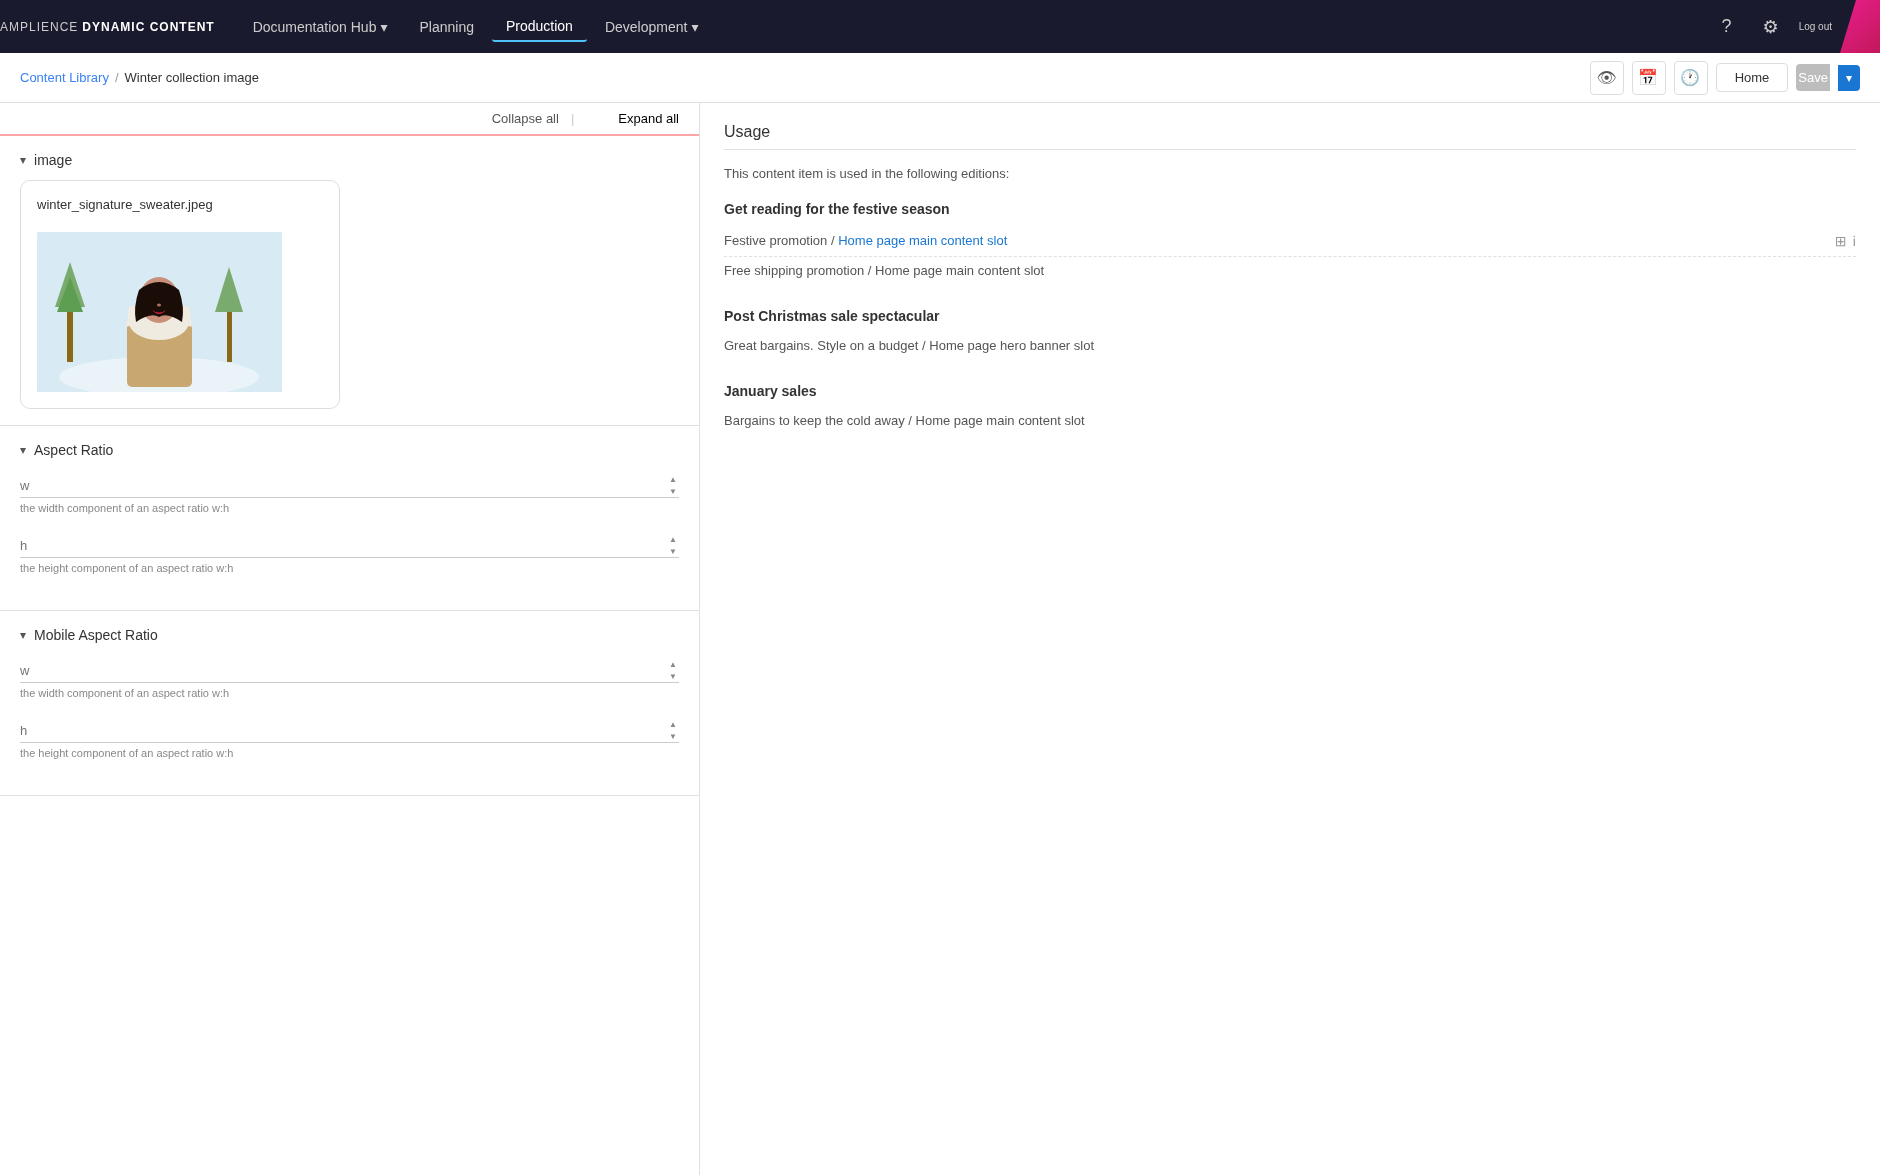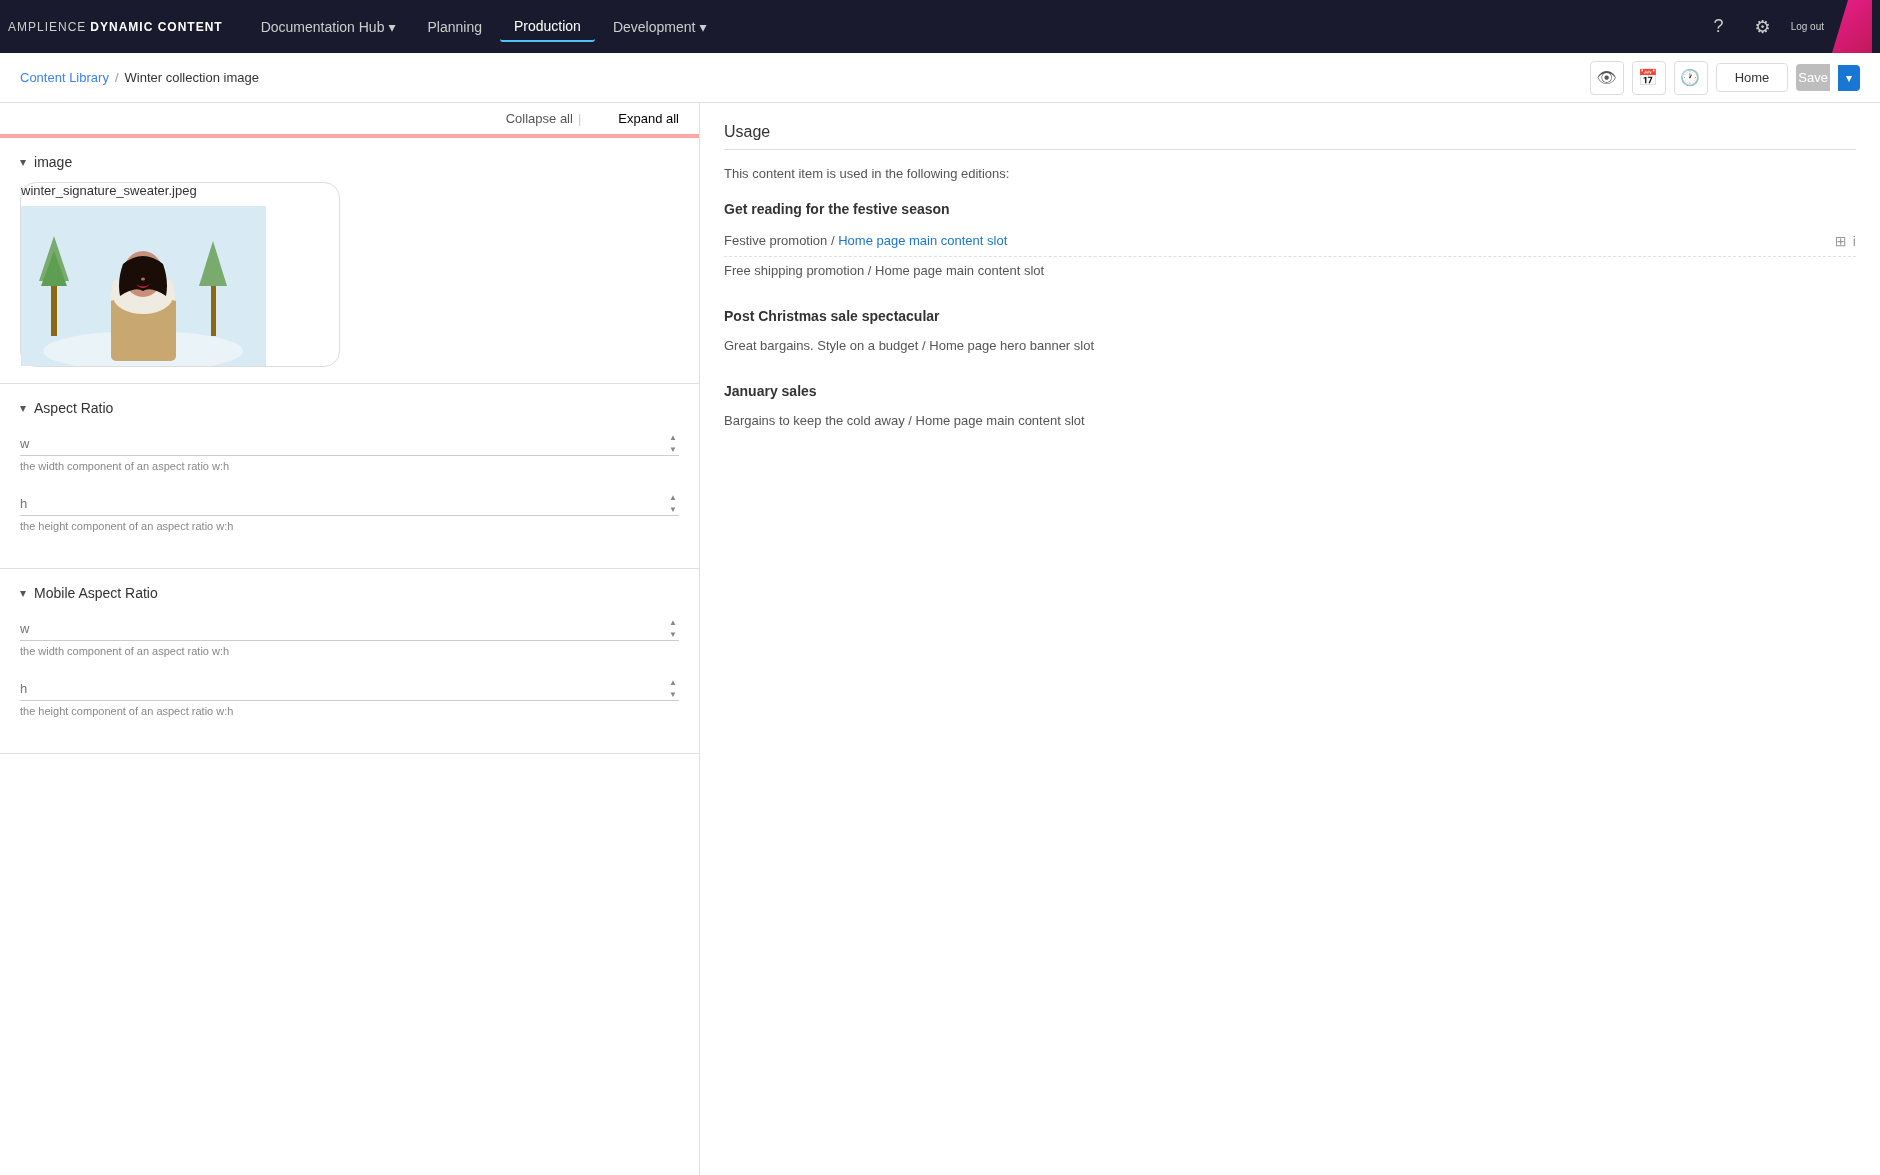--- a/index.html
+++ b/index.html
@@ -4,21 +4,21 @@
   <style>
     * { box-sizing: border-box; margin: 0; padding: 0; }
     body { font-family: 'Segoe UI', Arial, sans-serif; font-size: 13px; color: #333; background: #fff; }
 
     
     .top-nav {
       display: flex;
       align-items: center;
       background: #1a1a2e;
       height: 53px;
-      padding: 0 8px;
+      padding: 0 0;
       color: #fff;
     }
     .top-nav .brand {
       display: flex;
       align-items: center;
       margin-right: 24px;
     }
     .top-nav .brand-amplience {
       font-size: 12px;
       font-weight: 400;
@@ -169,22 +169,22 @@
       padding: 20px 24px;
       overflow-y: auto;
     }
 
     
     .collapse-all-bar {
       display: flex;
       align-items: center;
       justify-content: flex-end;
       padding: 8px 20px;
-      border-bottom: 4px solid #fca5a5;
-      gap: 5px;
+      border-bottom: 2px solid #fca5a5;
+      gap: 12px;
       font-size: 13px;
     }
     .collapse-link {
       color: #555;
       cursor: pointer;
     }
     .expand-link {
       color: #000000;
       cursor: pointer;
       margin-left: 32px;
@@ -209,24 +209,25 @@
     }
     .section-title {
       font-size: 14px;
       font-weight: 500;
       color: #333;
     }
 
     
     .image-card {
       border: 1px solid #ddd;
-      border-radius: 16px;
+      border-radius: 10px;
+      padding: 16px;
       display: flex;
       flex-direction: column;
-      gap: 8px;
+      gap: 20px;
       background: #fff;
       max-width: 320px;
     }
     .image-filename {
       font-size: 13px;
       color: #333;
       font-weight: 400;
     }
     .image-preview {
       width: 245px;

